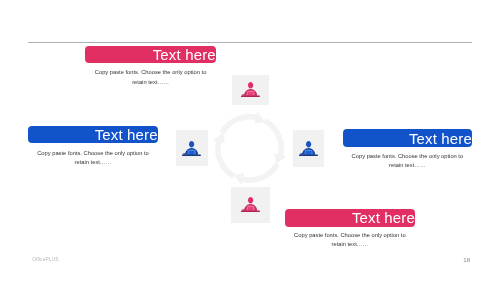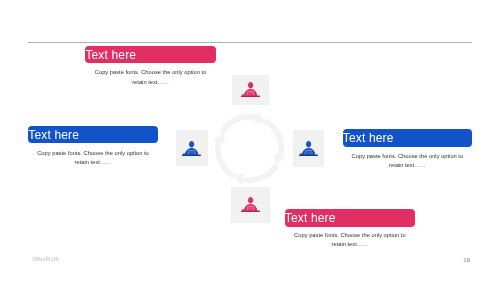--- a/index.html
+++ b/index.html
@@ -1,22 +1,22 @@
 <!DOCTYPE html>
 <html><head>
 <meta charset="utf-8">
 <style>
   html,body{margin:0;padding:0;background:#ffffff;}
   body{width:500px;height:281px;overflow:hidden;
        font-family:"Liberation Sans",sans-serif;-webkit-font-smoothing:antialiased;}
   #slide{position:relative;width:500px;height:281px;background:#fff;overflow:hidden;}
   .divider{position:absolute;left:28px;top:42px;width:444px;height:1px;background:#acafb4;}
   #arrows{position:absolute;left:0;top:0;}
-  .pill{position:absolute;border-radius:4px;display:flex;align-items:center;justify-content:flex-start;
-        color:#fff;font-size:12px;letter-spacing:.15px;}
+  .pill{position:absolute;border-radius:4px;display:flex;align-items:center;justify-content:flex-end;
+        color:#fff;font-size:15px;letter-spacing:.15px;}
   .desc{position:absolute;text-align:center;font-size:5.75px;line-height:9.3px;color:#333333;}
   .iconbox{position:absolute;background:#f1f1f1;display:flex;align-items:center;justify-content:center;}
   .iconbox svg{display:block;}
   .footer-brand{position:absolute;left:32.2px;top:256.6px;font-size:4.9px;color:#b5b5b5;letter-spacing:.1px;}
   .pageno{position:absolute;left:463.3px;top:256.2px;font-size:6.1px;color:#8c8c8c;}
 </style>
 </head>
 <body>
 
 <div id="slide">

